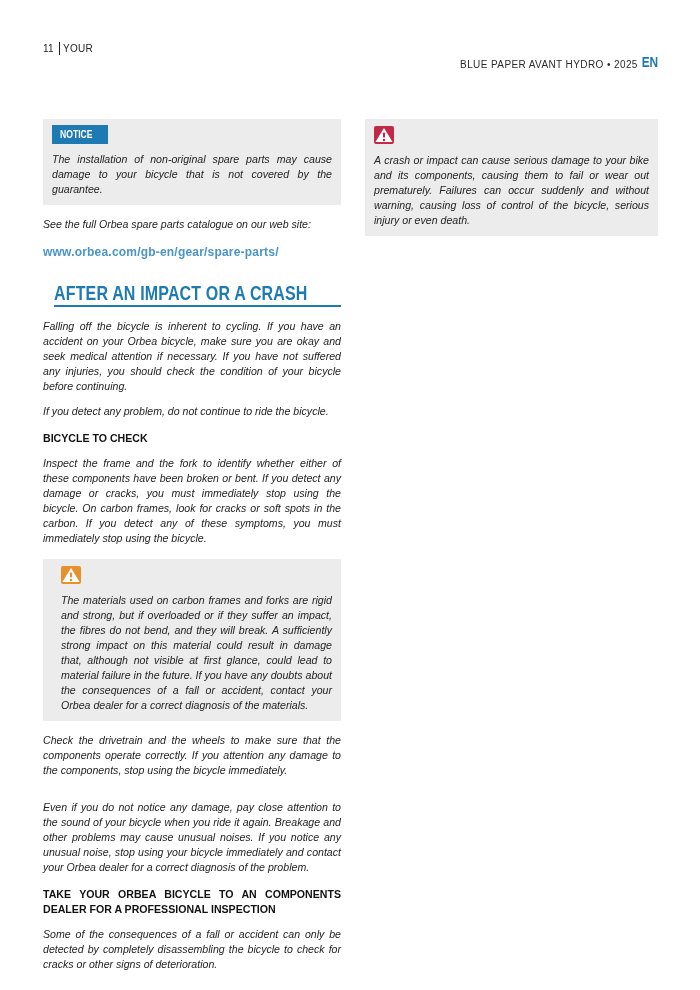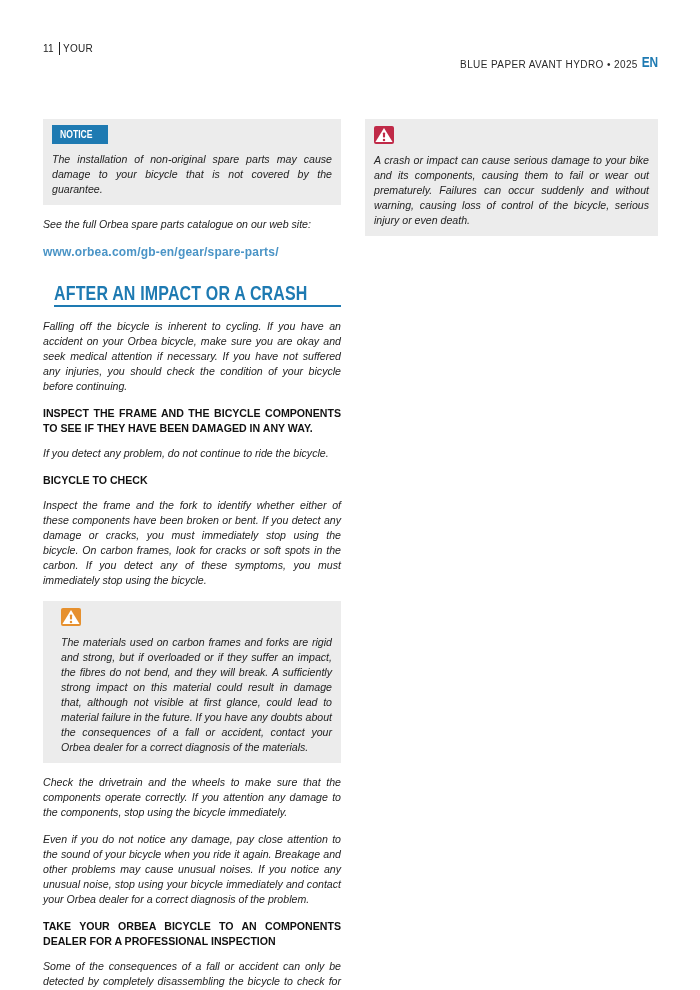--- a/index.html
+++ b/index.html
@@ -169,42 +169,41 @@
       <p class="para">See the full Orbea spare parts catalogue on our web site:</p>
 
       <a class="link" href="#">www.orbea.com/gb-en/gear/spare-parts/</a>
 
       <div class="section-title">
         <span class="txt condensed condensed-left">AFTER AN IMPACT OR A CRASH</span>
       </div>
 
       <p class="para">Falling off the bicycle is inherent to cycling. If you have an accident on your Orbea bicycle, make sure you are okay and seek medical attention if necessary. If you have not suffered any injuries, you should check the condition of your bicycle before continuing.</p>
 
-      <p class="subhead">INSPECT THE FRAME AND THE BICYCLE COMPONENTS TO SEE IF THEY HAVE BEEN DAMAGED IN ANY WAY.</p>
 
       <p class="para">If you detect any problem, do not continue to ride the bicycle.</p>
 
       <p class="subhead">BICYCLE TO CHECK</p>
 
       <p class="para">Inspect the frame and the fork to identify whether either of these components have been broken or bent. If you detect any damage or cracks, you must immediately stop using the bicycle. On carbon frames, look for cracks or soft spots in the carbon. If you detect any of these symptoms, you must immediately stop using the bicycle.</p>
 
       <div class="graybox wbox">
         <span class="box-icon warn-orange">
           <svg viewBox="0 0 24 22" aria-hidden="true">
             <polygon points="12,2.5 22.5,19.5 1.5,19.5" fill="#ffffff"></polygon>
             <rect x="10.7" y="8" width="2.6" height="6.2" rx="1" fill="currentColor"></rect>
             <circle cx="12" cy="17" r="1.5" fill="currentColor"></circle>
           </svg>
         </span>
         <div class="body-text">The materials used on carbon frames and forks are rigid and strong, but if overloaded or if they suffer an impact, the fibres do not bend, and they will break. A sufficiently strong impact on this material could result in damage that, although not visible at first glance, could lead to material failure in the future. If you have any doubts about the consequences of a fall or accident, contact your Orbea dealer for a correct diagnosis of the materials.</div>
       </div>
 
       <p class="para">Check the drivetrain and the wheels to make sure that the components operate correctly. If you attention any damage to the components, stop using the bicycle immediately.</p>
 
-      <p class="para" style="margin-top:12px">Even if you do not notice any damage, pay close attention to the sound of your bicycle when you ride it again. Breakage and other problems may cause unusual noises. If you notice any unusual noise, stop using your bicycle immediately and contact your Orbea dealer for a correct diagnosis of the problem.</p>
+      <p class="para" style="margin-top:22px">Even if you do not notice any damage, pay close attention to the sound of your bicycle when you ride it again. Breakage and other problems may cause unusual noises. If you notice any unusual noise, stop using your bicycle immediately and contact your Orbea dealer for a correct diagnosis of the problem.</p>
 
       <p class="subhead">TAKE YOUR ORBEA BICYCLE TO AN COMPONENTS DEALER FOR A PROFESSIONAL INSPECTION</p>
 
       <p class="para">Some of the consequences of a fall or accident can only be detected by completely disassembling the bicycle to check for cracks or other signs of deterioration.</p>
 
     </div>
 
     <div class="col-right">
 
       <div class="graybox">

